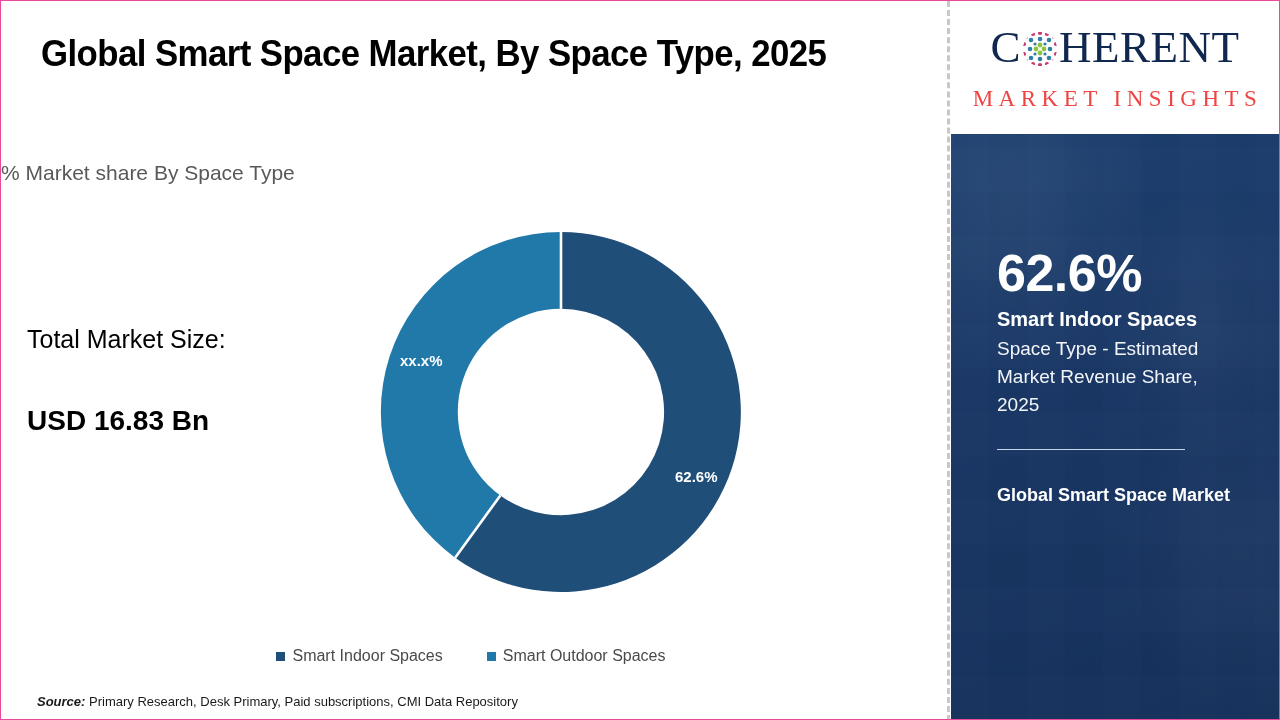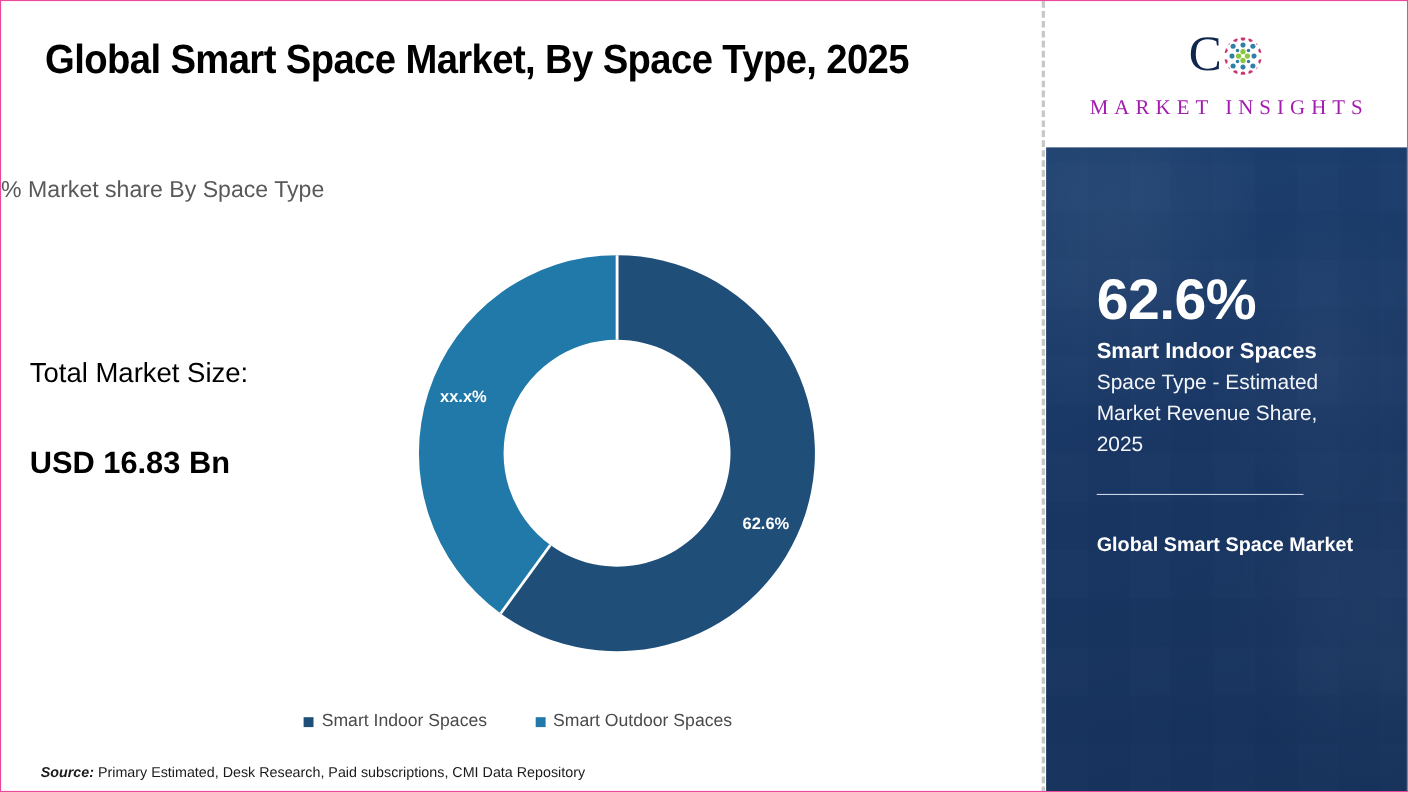--- a/index.html
+++ b/index.html
@@ -159,22 +159,22 @@
   }
   .logo-globe {
     width: 36px;
     height: 36px;
     margin: 0 1px;
     position: relative;
     top: 2px;
   }
   .logo-sub {
     font-family: "Liberation Serif", serif;
-    font-size: 19px;
-    color: #a21caf;
+    font-size: 23px;
+    color: #ef4444;
     letter-spacing: 5.5px;
     margin-top: 16px;
     padding-left: 5px;
   }
 
   .side-panel {
     position: absolute;
     left: 950px;
     top: 133px;
     width: 328px;
@@ -273,21 +273,21 @@
       <span class="legend-swatch" style="background:#1F4E79"></span>
       <span class="legend-text">Smart Indoor Spaces</span>
     </div>
     <div class="legend-item">
       <span class="legend-swatch" style="background:#2079A8"></span>
       <span class="legend-text">Smart Outdoor Spaces</span>
     </div>
   </div>
 
   <div class="source">
-    <b>Source:</b><span> Primary Estimated, Desk Research, Paid subscriptions, CMI Data Repository</span>
+    <b>Source:</b><span> Primary Research, Desk Primary, Paid subscriptions, CMI Data Repository</span>
   </div>
 
   <div class="v-divider"></div>
 
   <div class="logo-box">
     <div class="logo-row">
       <span class="logo-c">C</span>
       <span class="logo-globe">
         <svg viewBox="0 0 36 36" width="36" height="36">
           <defs>
@@ -328,20 +328,21 @@
             </g>
             <g fill="#8cc63f">
               <circle cx="14" cy="18" r="2.4"></circle>
                 <circle cx="22" cy="18" r="2.4"></circle>
               <circle cx="18" cy="14" r="2.4"></circle>
                 <circle cx="18" cy="22" r="2.4"></circle>
             </g>
           </g>
         </svg>
       </span>
+      <span class="logo-rest">HERENT</span>
     </div>
     <div class="logo-sub">MARKET INSIGHTS</div>
   </div>
 
   <div class="side-panel">
     <div class="panel-texture"></div>
     <div class="panel-inner">
       <div class="stat-pct">62.6%</div>
       <div class="stat-name">Smart Indoor Spaces</div>
       <div class="stat-desc">Space Type - Estimated Market Revenue Share, 2025</div>

